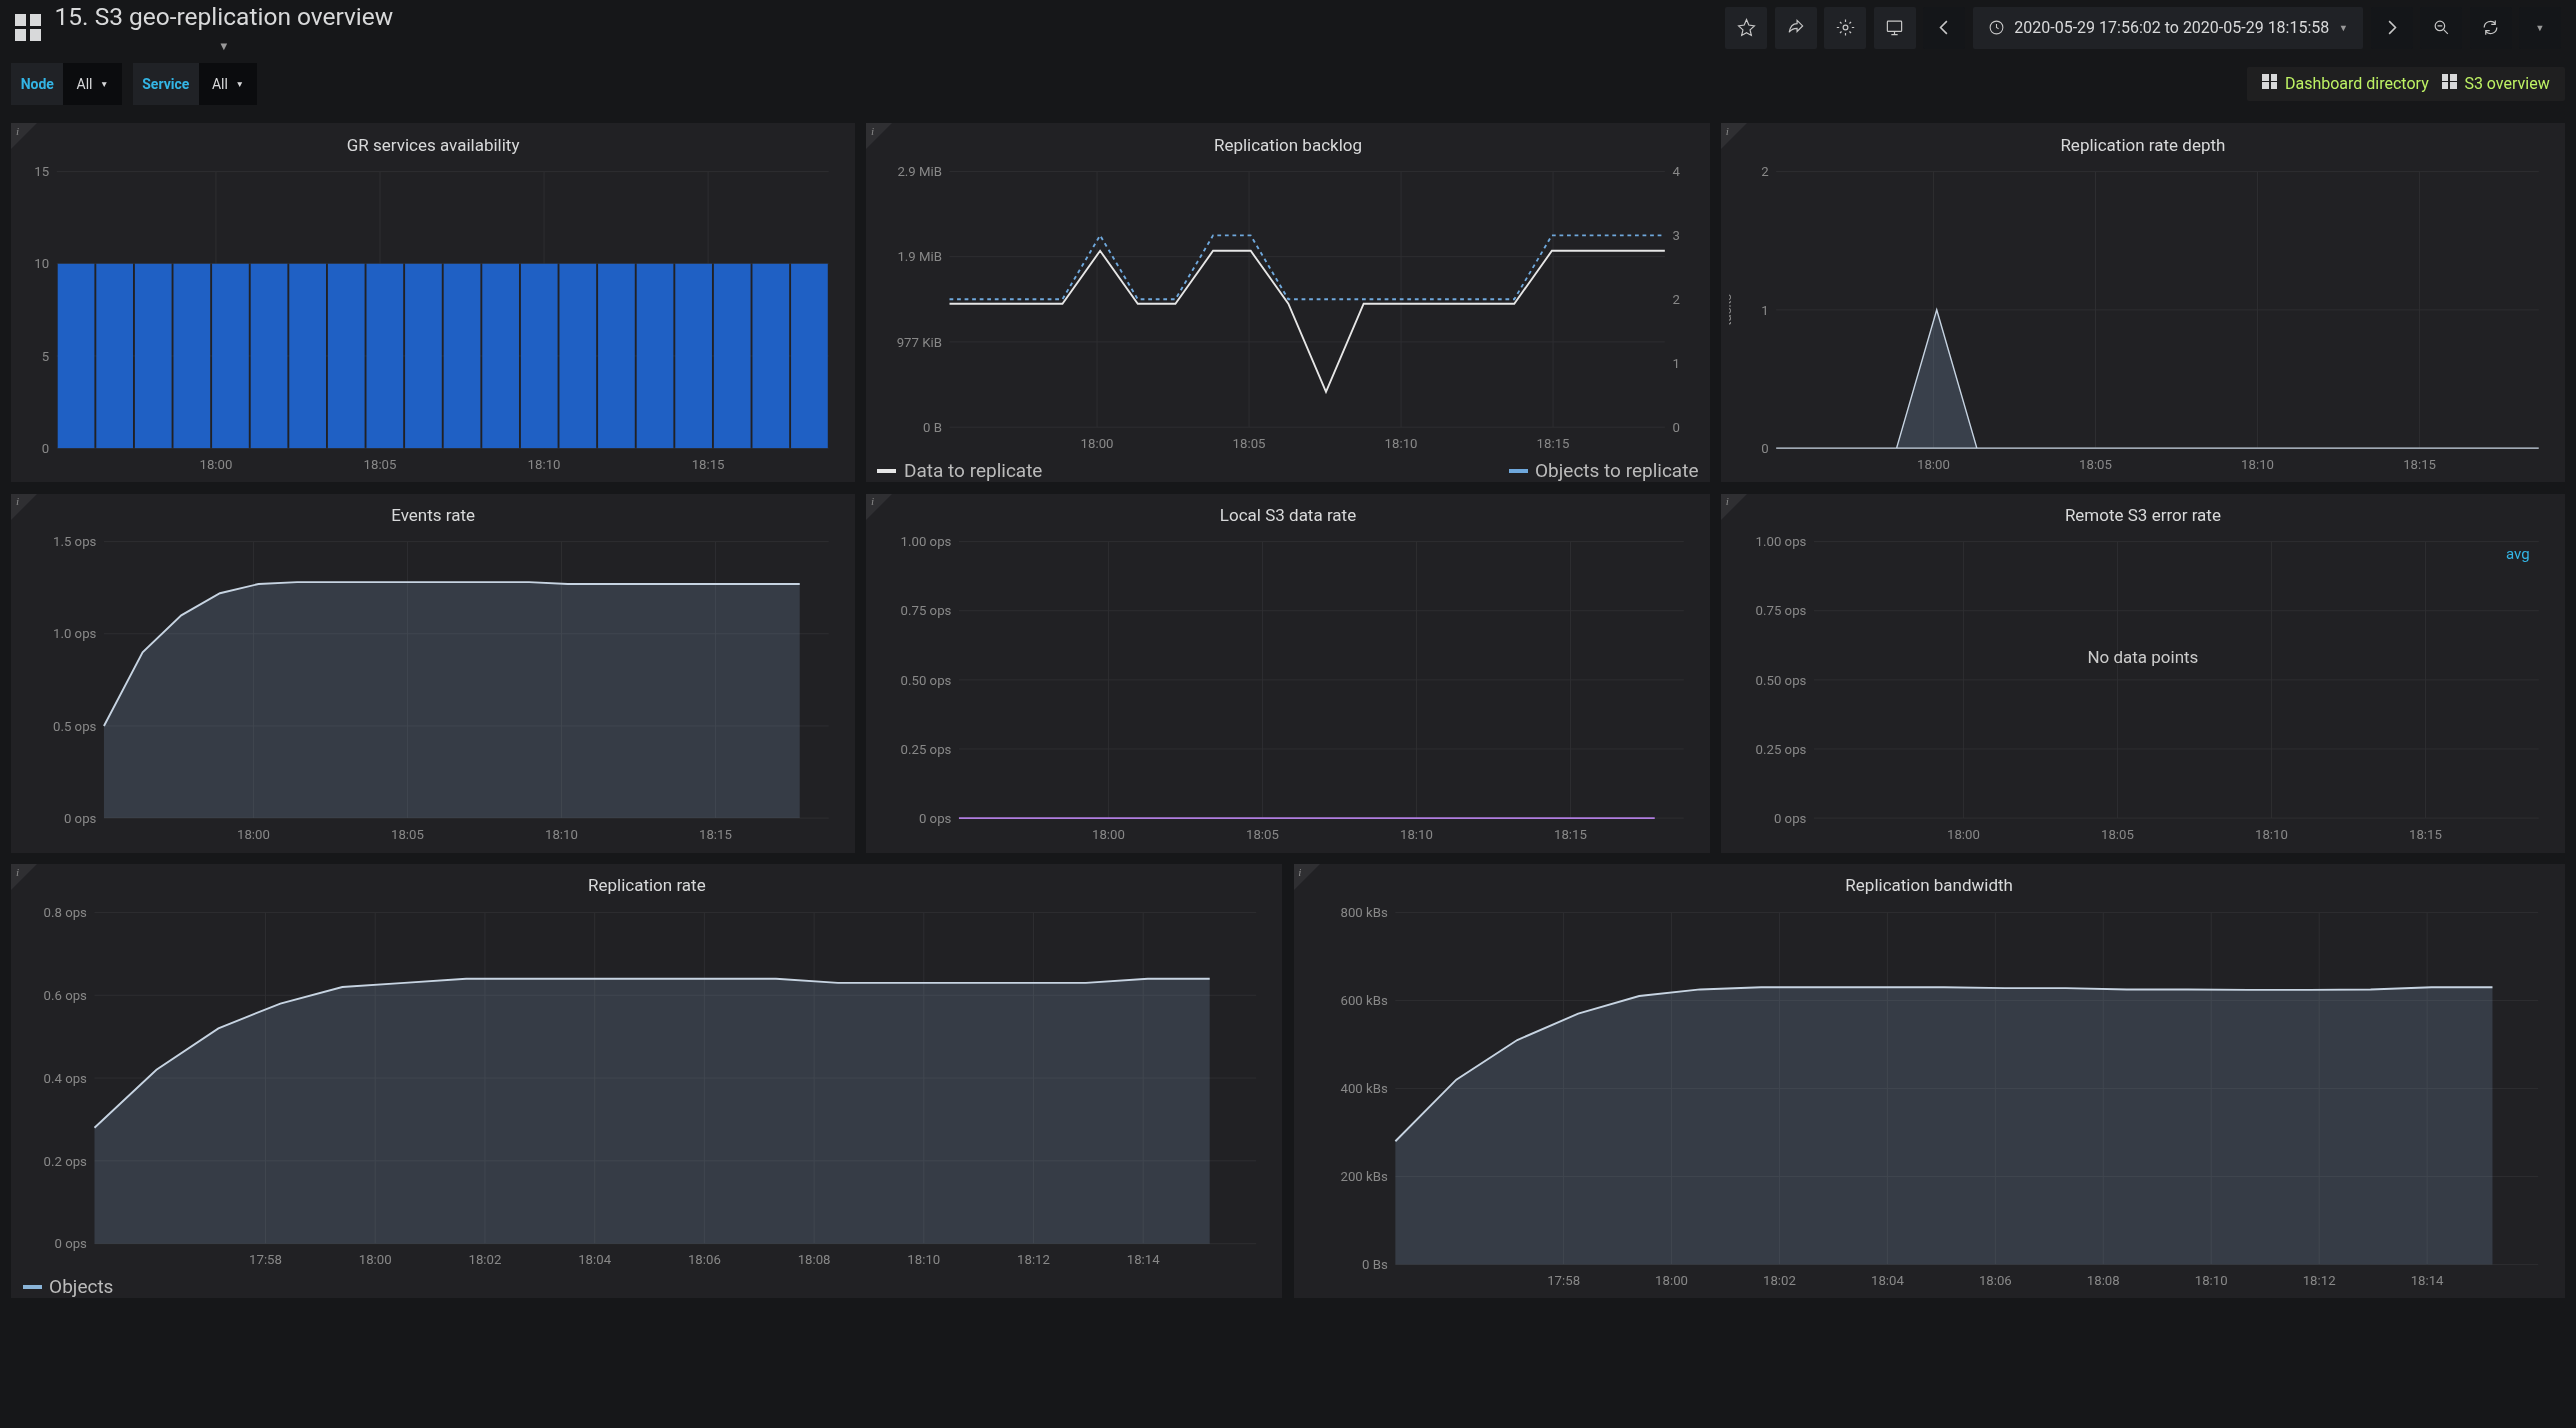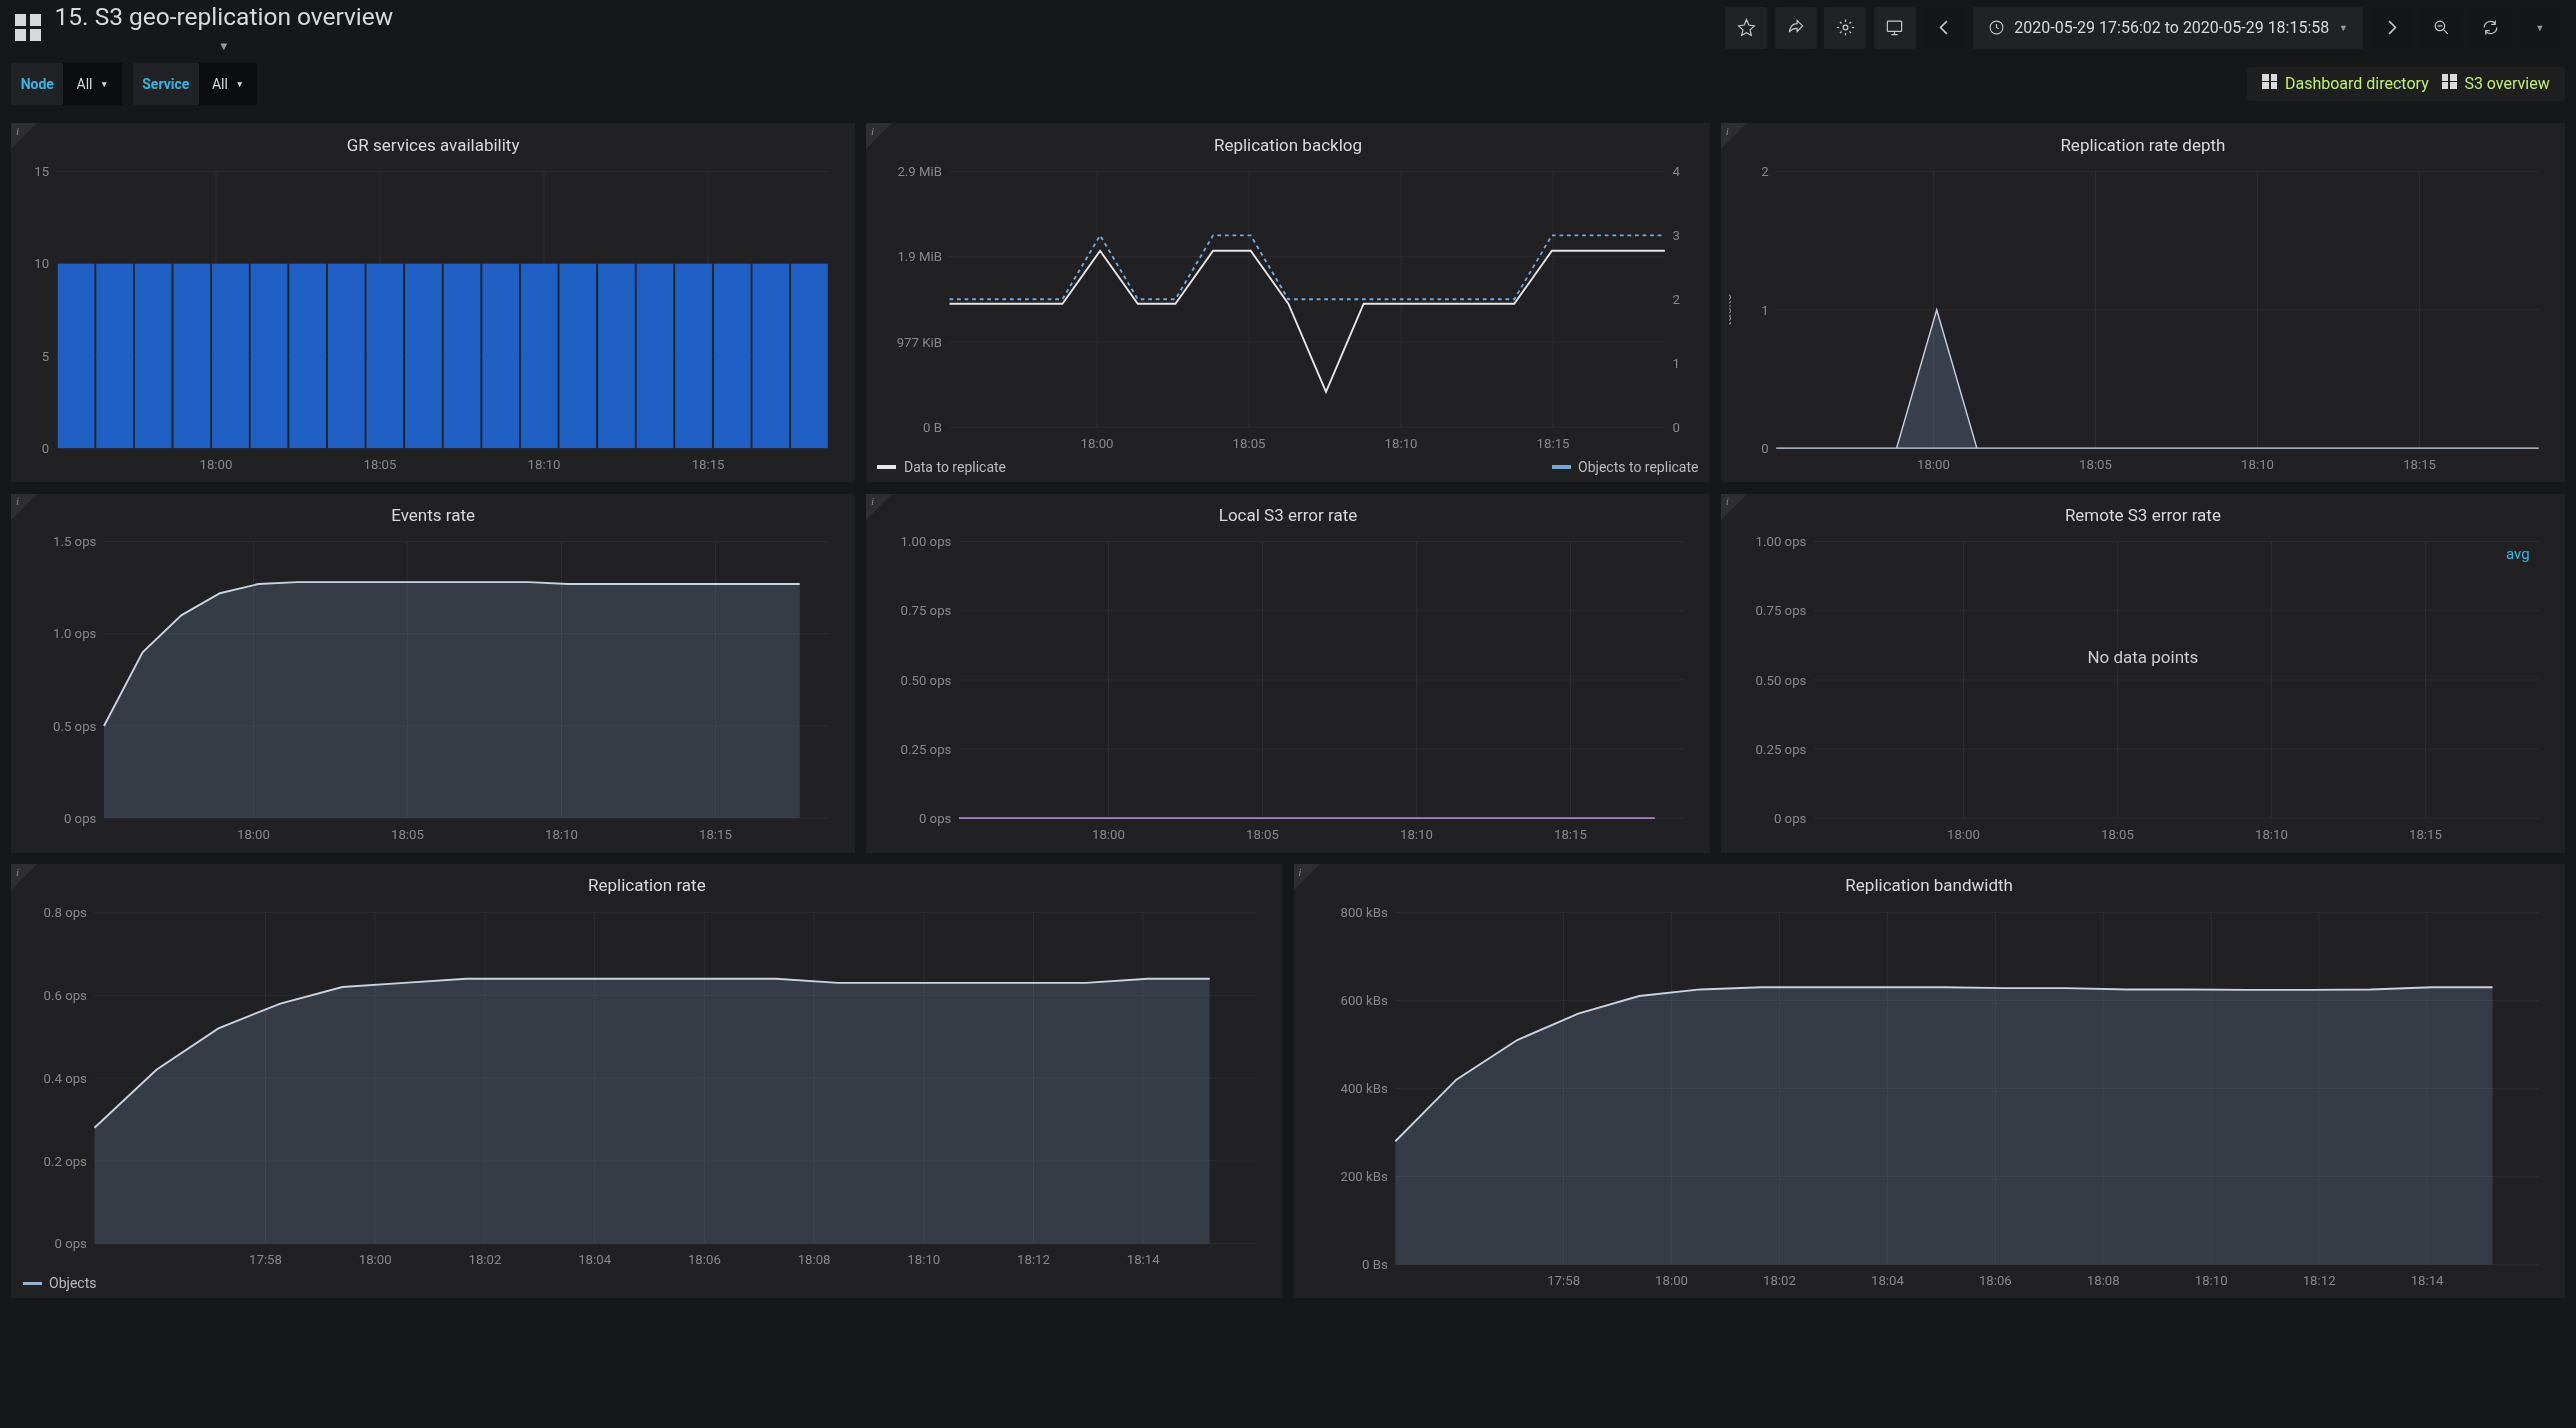--- a/index.html
+++ b/index.html
@@ -24,21 +24,21 @@
 .link-btn { display: flex; align-items: flex-start; gap: 7.5px; color: #bef264; cursor: pointer; font-size: 16px; }
 .link-btn .mini-grid { width: 15px; height: 15px; display: grid; grid-template-columns: 1fr 1fr; grid-template-rows: 1fr 1fr; gap: 1.9px; }
 .link-btn .mini-grid i { background: #d8d9da; }
 .grid { display: grid; grid-template-columns: repeat(12, 1fr); gap: 11.3px; padding: 11.3px; }
 .panel { background: #212124; position: relative; padding: 7.5px; display: flex; flex-direction: column; }
 .panel .corner { position: absolute; left: 0; top: 0; width: 0; height: 0; border-top: 26.4px solid #2f2f32; border-right: 26.4px solid transparent; }
 .panel .corner-i { position: absolute; left: 4.7px; top: 1.9px; font-size: 11.3px; color: #888; font-style: italic; font-family: serif; }
 .panel-title { text-align: center; font-size: 17px; color: #d8d9da; padding: 3.8px 0 7.5px; font-weight: 400; }
 .chart-body { flex: 1; position: relative; }
 .chart-body svg { width: 100%; height: 100%; display: block; }
-.legend { display: flex; gap: 19px; padding: 5.7px 3.8px 0; font-size: 14px; color: #bbb; }
+.legend { display: flex; gap: 19px; padding: 5.7px 3.8px 0; font-size: 19px; color: #bbb; }
 .legend-item { display: flex; align-items: center; gap: 7.5px; }
 .legend-swatch { width: 19px; height: 3.8px; }
 .legend-right { margin-left: auto; }
 .axis-text { fill: #888; font-size: 14px; }
 .grid-line { stroke: #2f2f32; stroke-width: 1; }
 .p-col4 { grid-column: span 4; height: 359px; }
 .p-col6 { grid-column: span 6; height: 434px; }
 .no-data { position: absolute; left: 50%; top: 40%; transform: translate(-50%, -50%); color: #ccc; font-size: 17px; }
 .avg-badge { position: absolute; right: 35px; top: 51px; color: #33b5e5; font-size: 15px; }
 .ylabel-rot { fill: #888; font-size: 14px; }
@@ -299,21 +299,21 @@
           <text x="738" y="325" text-anchor="middle" class="axis-text">18:15</text>
           <path d="M90 303L90 205.33333333333334L130.95999999999998 127.20000000000002L171.92 88.13333333333333L212.88 64.69333333333333L253.83999999999997 54.92666666666668L294.8 52.97333333333333L335.76 52.97333333333333L376.72 52.97333333333333L417.67999999999995 52.97333333333333L458.64 52.97333333333333L499.6 52.97333333333333L540.56 52.97333333333333L581.52 54.92666666666668L622.4799999999999 54.92666666666668L663.44 54.92666666666668L704.4 54.92666666666668L745.3599999999999 54.92666666666668L786.3199999999999 54.92666666666668L827.28 54.92666666666668L827.28 303Z" fill="rgba(130,160,190,0.22)"></path>
           <path d="M90 205.33333333333334L130.95999999999998 127.20000000000002L171.92 88.13333333333333L212.88 64.69333333333333L253.83999999999997 54.92666666666668L294.8 52.97333333333333L335.76 52.97333333333333L376.72 52.97333333333333L417.67999999999995 52.97333333333333L458.64 52.97333333333333L499.6 52.97333333333333L540.56 52.97333333333333L581.52 54.92666666666668L622.4799999999999 54.92666666666668L663.44 54.92666666666668L704.4 54.92666666666668L745.3599999999999 54.92666666666668L786.3199999999999 54.92666666666668L827.28 54.92666666666668" fill="none" stroke="#c7d4e2" stroke-width="2"></path>
         </svg>
       </div>
   </div>
 
   <div class="panel p-col4">
     <div class="corner"></div>
       <div class="corner-i">i</div>
-    <div class="panel-title">Local S3 error rate</div>
+    <div class="panel-title">Local S3 data rate</div>
     <div class="chart-body">
         <svg viewBox="0 0 878 331" style="font-size:13px">
           <line x1="90" x2="858" y1="303" y2="303" class="grid-line"></line>
           <text x="82" y="308" text-anchor="end" class="axis-text">0 ops</text>
           <line x1="90" x2="858" y1="229.75" y2="229.75" class="grid-line"></line>
           <text x="82" y="234.75" text-anchor="end" class="axis-text">0.25 ops</text>
           <line x1="90" x2="858" y1="156.5" y2="156.5" class="grid-line"></line>
           <text x="82" y="161.5" text-anchor="end" class="axis-text">0.50 ops</text>
           <line x1="90" x2="858" y1="83.25" y2="83.25" class="grid-line"></line>
           <text x="82" y="88.25" text-anchor="end" class="axis-text">0.75 ops</text>

